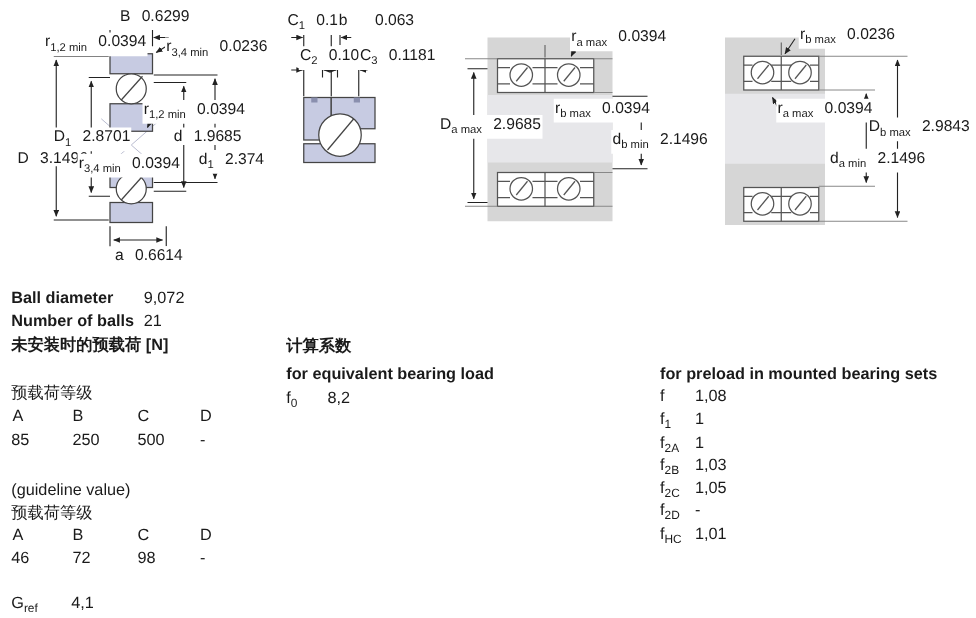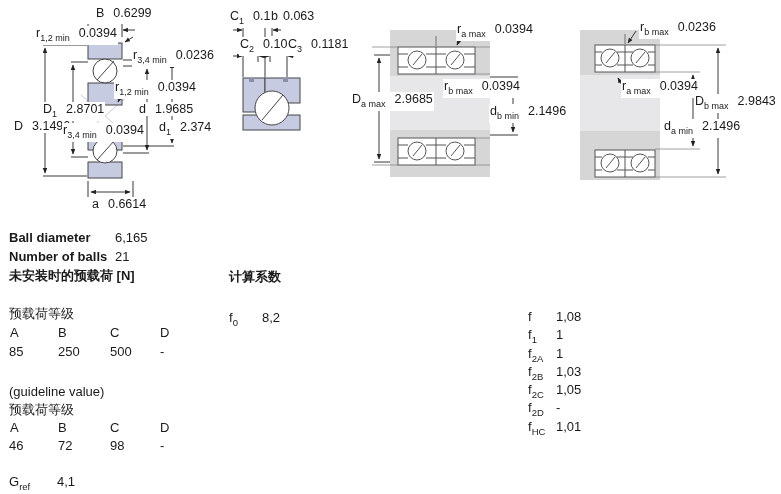--- a/index.html
+++ b/index.html
@@ -205,46 +205,46 @@
     <g stroke="#222" stroke-width="0.9" fill="none">
       <line x1="115" y1="57" x2="115" y2="128" marker-start="url(#ar4)" marker-end="url(#ar4)"></line>
       <line x1="140" y1="30" x2="140" y2="156" marker-start="url(#ar4)" marker-end="url(#ar4)"></line>
       <line x1="58" y1="13" x2="50" y2="25" marker-end="url(#ar4)"></line>
       <line x1="47" y1="73" x2="40" y2="60" marker-end="url(#ar4)"></line>
     </g>
   </svg>
 
   <span class="dim" style="left:95px;top:6px"><span>B</span><span class="val">0.6299</span></span>
   <span class="dim" style="left:35px;top:26px"><span>r</span><sub>1,2 min</sub><span class="val">0.0394</span></span>
-  <span class="dim" style="left:132px;top:48px"><span>r</span><sub>3,4 min</sub><span class="val">0.0236</span></span>
+  <span class="dim" style="left:132px;top:30px"><span>r</span><sub>3,4 min</sub><span class="val">0.0236</span></span>
   <span class="dim" style="left:114px;top:80px"><span>r</span><sub>1,2 min</sub><span class="val">0.0394</span></span>
   <span class="dim" style="left:42px;top:102px"><span>D</span><sub>1</sub><span class="val">2.8701</span></span>
   <span class="dim" style="left:138px;top:102px"><span>d</span><span class="val">1.9685</span></span>
   <span class="dim" style="left:13px;top:119px"><span>D</span><span class="val">3.1496</span></span>
   <span class="dim" style="left:62px;top:123px"><span>r</span><sub>3,4 min</sub><span class="val">0.0394</span></span>
   <span class="dim" style="left:158px;top:120px"><span>d</span><sub>1</sub><span class="val">2.374</span></span>
   <span class="dim" style="left:91px;top:197px"><span>a</span><span class="val">0.6614</span></span>
 
   <span class="dim" style="left:229px;top:9px"><span>C</span><sub>1</sub><span class="val">0.185</span></span>
-  <span class="dim" style="left:270px;top:9px"><span>b</span><span class="val" style="margin-left:5px">0.063</span></span>
+  <span class="dim" style="left:270px;top:9px"><span>b</span><span class="val" style="margin-left:22px">0.063</span></span>
   <span class="dim" style="left:239px;top:37px"><span>C</span><sub>2</sub><span class="val">0.1063</span></span>
   <span class="dim" style="left:287px;top:37px"><span>C</span><sub>3</sub><span class="val">0.1181</span></span>
 
   <span class="dim" style="left:456px;top:22px"><span>r</span><sub>a max</sub><span class="val">0.0394</span></span>
   <span class="dim" style="left:443px;top:79px"><span>r</span><sub>b max</sub><span class="val">0.0394</span></span>
   <span class="dim" style="left:351px;top:92px"><span>D</span><sub>a max</sub><span class="val">2.9685</span></span>
   <span class="dim" style="left:489px;top:104px"><span>d</span><sub>b min</sub><span class="val">2.1496</span></span>
 
   <span class="dim" style="left:639px;top:20px"><span>r</span><sub>b max</sub><span class="val">0.0236</span></span>
   <span class="dim" style="left:621px;top:79px"><span>r</span><sub>a max</sub><span class="val">0.0394</span></span>
   <span class="dim" style="left:694px;top:94px"><span>D</span><sub>b max</sub><span class="val">2.9843</span></span>
   <span class="dim" style="left:663px;top:119px"><span>d</span><sub>a min</sub><span class="val">2.1496</span></span>
 
   <span class="txt b" style="left:9px;top:230px">Ball diameter</span>
-  <span class="txt" style="left:115px;top:230px">6,165</span>
+  <span class="txt" style="left:115px;top:230px">9,072</span>
   <span class="txt b" style="left:9px;top:249px">Number of balls</span>
   <span class="txt" style="left:115px;top:249px">21</span>
 
   <span class="txt b" style="left:9px;top:268px">未安装时的预载荷 [N]</span>
   <span class="txt" style="left:9px;top:306px">预载荷等级</span>
   <span class="txt" style="left:10px;top:325px">A</span>
   <span class="txt" style="left:58px;top:325px">B</span>
   <span class="txt" style="left:110px;top:325px">C</span>
   <span class="txt" style="left:160px;top:325px">D</span>
   <span class="txt" style="left:9px;top:344px">85</span>
@@ -260,23 +260,25 @@
   <span class="txt" style="left:160px;top:420px">D</span>
   <span class="txt" style="left:9px;top:438px">46</span>
   <span class="txt" style="left:58px;top:438px">72</span>
   <span class="txt" style="left:110px;top:438px">98</span>
   <span class="txt" style="left:160px;top:438px">-</span>
 
   <span class="txt" style="left:9px;top:474px"><span>G</span><sub>ref</sub></span>
   <span class="txt" style="left:57px;top:474px">4,1</span>
 
   <span class="txt b" style="left:229px;top:269px">计算系数</span>
+  <span class="txt b" style="left:229px;top:291px">for equivalent bearing load</span>
   <span class="txt" style="left:229px;top:310px"><span>f</span><sub>0</sub></span>
   <span class="txt" style="left:262px;top:310px">8,2</span>
 
+  <span class="txt b" style="left:528px;top:291px">for preload in mounted bearing sets</span>
   <span class="txt" style="left:528px;top:309px"><span>f</span><sub></sub></span>
   <span class="txt" style="left:556px;top:309px">1,08</span>
   <span class="txt" style="left:528px;top:327px"><span>f</span><sub>1</sub></span>
   <span class="txt" style="left:556px;top:327px">1</span>
   <span class="txt" style="left:528px;top:346px"><span>f</span><sub>2A</sub></span>
   <span class="txt" style="left:556px;top:346px">1</span>
   <span class="txt" style="left:528px;top:364px"><span>f</span><sub>2B</sub></span>
   <span class="txt" style="left:556px;top:364px">1,03</span>
   <span class="txt" style="left:528px;top:382px"><span>f</span><sub>2C</sub></span>
   <span class="txt" style="left:556px;top:382px">1,05</span>

